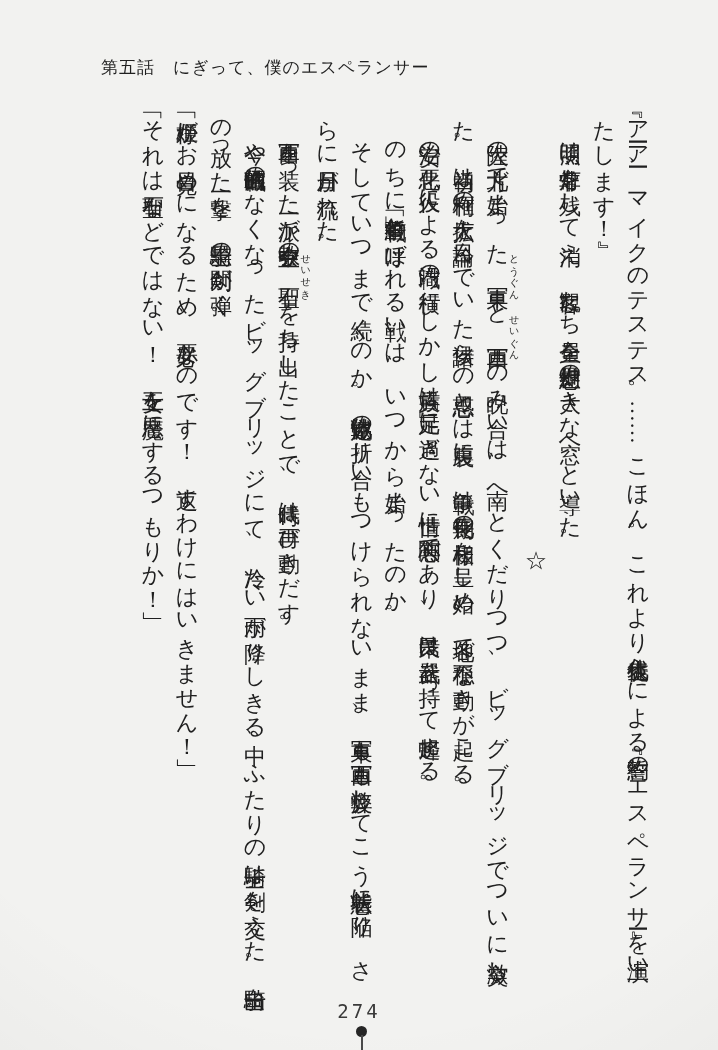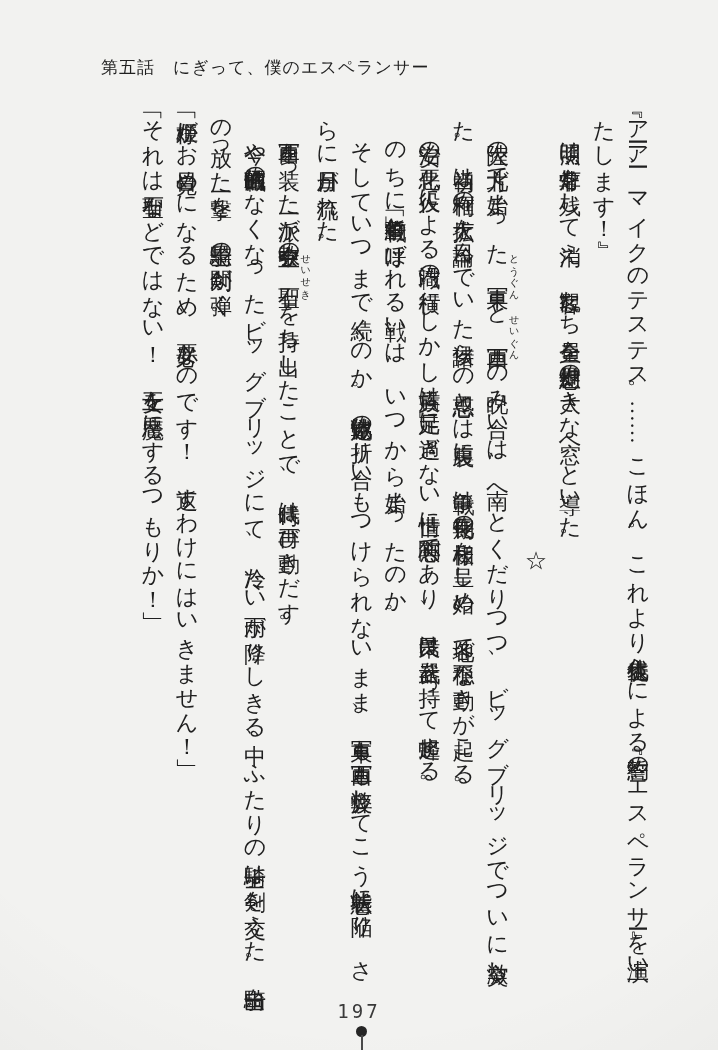--- a/index.html
+++ b/index.html
@@ -91,17 +91,17 @@
       <p class="indent ">大陸の北方で始まった<ruby>東軍<rt>とうぐん</rt></ruby>と<ruby>西軍<rt>せいぐん</rt></ruby>の睨み合いは、南へとくだりつつ、ビッグブリッジでついに激突した。当初は利権の拡大を目論んでいた諸侯らの思惑とは裏腹に、戦争は長期化の様相を呈し始め、各地で不穏な動きが起こる。</p>
       <p class="indent ">治安の悪化、役人による汚職の横行。しかし貴族は「足元」に過ぎない世情に無関心であり、民衆は武器を持って蜂起する。</p>
       <p class="indent ">のちに「誓約戦争」と呼ばれる戦いは、いつから始まったのか。</p>
       <p class="indent ">そしていつまで続くのか。休戦協定の折り合いもつけられないまま、東軍も西軍も疲弊してこう着状態に陥り、さらに月日が流れた。</p>
       <p class="indent ">西軍を装った一派が中立教会の<ruby>聖石<rt>せいせき</rt></ruby>を持ち出したことで、時代は再び動きだす。</p>
       <p class="indent ">今や戦略的価値のなくなったビッグブリッジにて、冷たい雨が降りしきる中、ふたりの騎士は剣を交えた。白騎士の放った一撃を、黒騎士の剣閃が弾く。</p>
       <p class="">「姫様がお目覚めになるため、必要なのです！　返すわけにはいきません！」</p>
       <p class="">「それは聖石などではない！　王女を悪魔にするつもりか！」</p>
     </div>
 
-  <div class="page-number">197</div>
+  <div class="page-number">274</div>
 
   <div class="pin-dot"></div>
   <div class="pin-line"></div>
 </div>
 
 </body></html>

